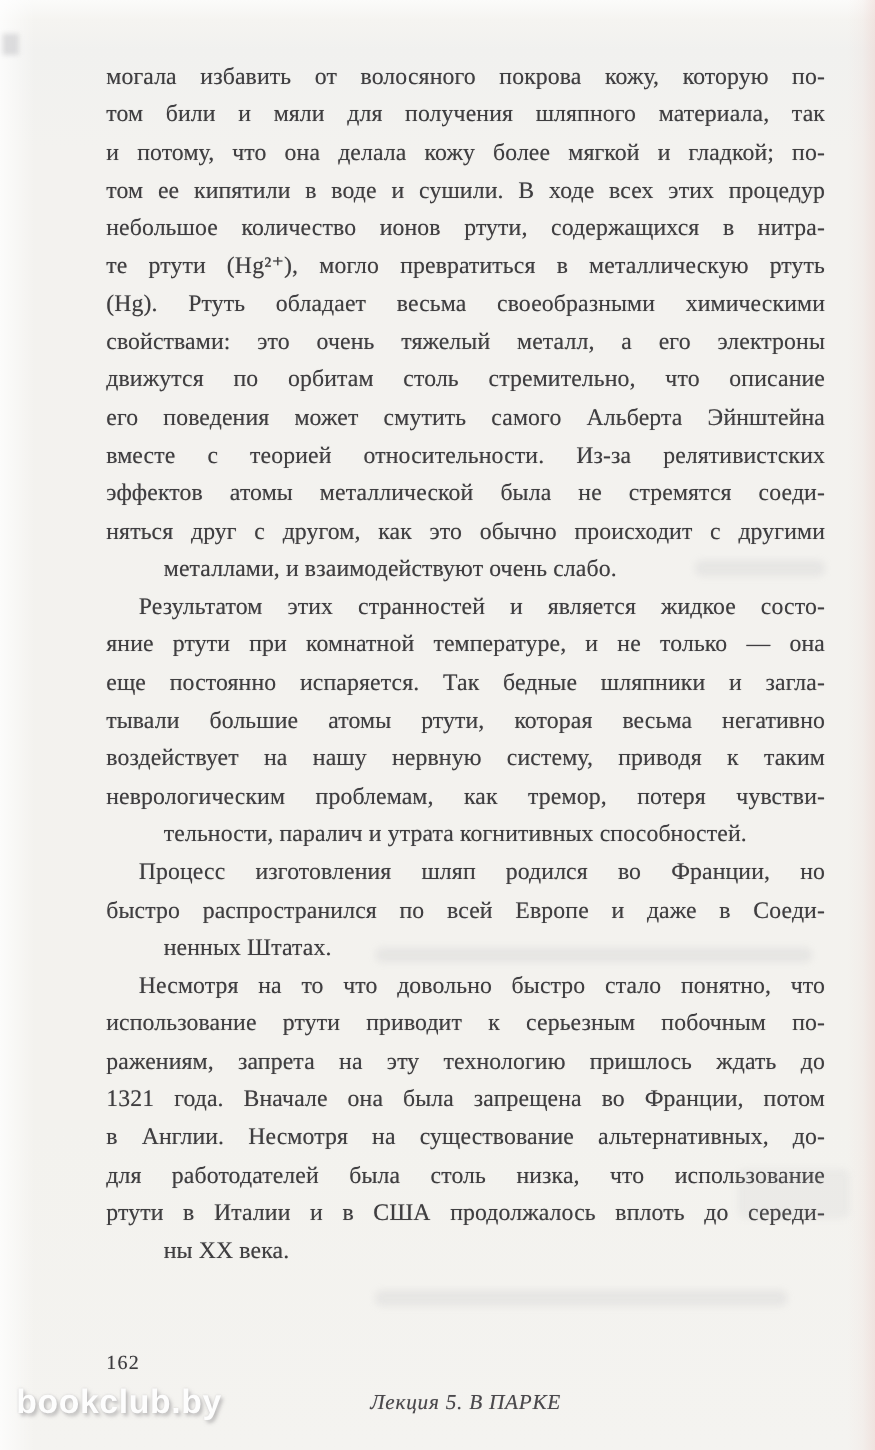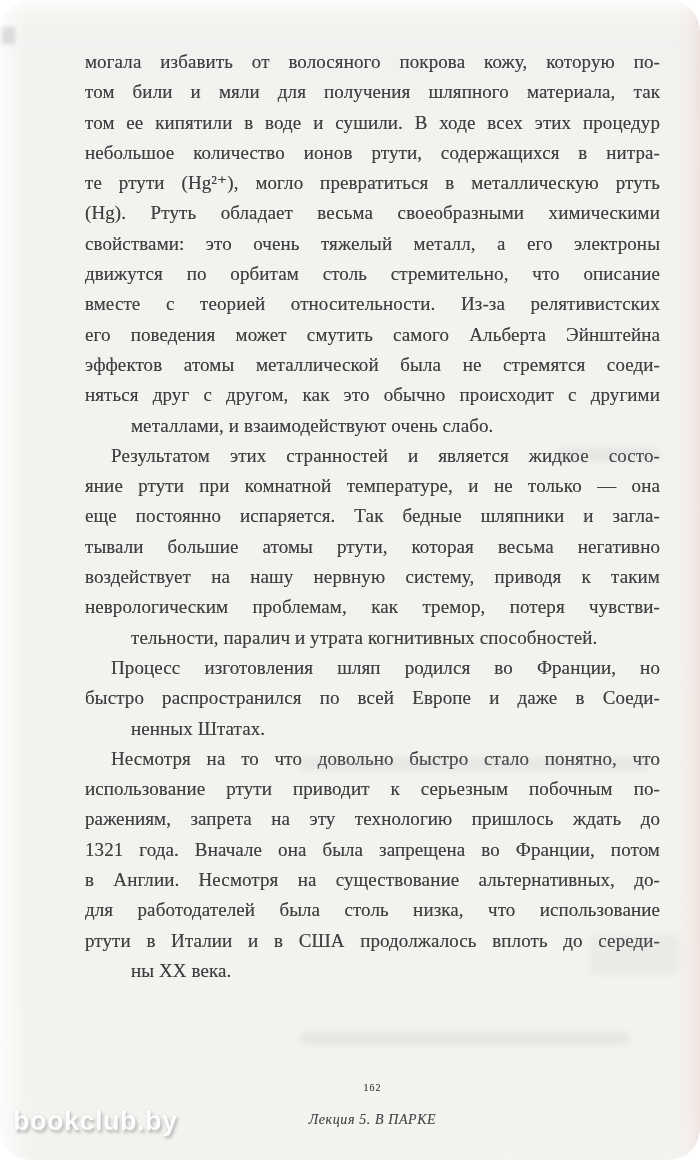--- a/index.html
+++ b/index.html
@@ -5,49 +5,47 @@
   html, body { margin: 0; padding: 0; background: #ffffff; }
   .page {
     position: relative;
     width: 700px; height: 1160px;
     overflow: hidden;
     background:
       linear-gradient(90deg, rgba(255,255,255,0.75) 0px, rgba(255,255,255,0) 28px),
       linear-gradient(270deg, rgba(233,203,198,0.40) 0px, rgba(233,203,198,0.12) 10px, rgba(233,203,198,0) 22px),
       linear-gradient(180deg, #fbfbfa 0px, #f5f4f1 16px, #f1f1ef 40px, #f3f2ef 120px, #f3f2ee 900px, #f4f3f0 1160px);
     font-family: "Liberation Serif", "DejaVu Serif", serif;
-    border-radius: 32px;
   }
   .textblock {
     position: absolute;
     left: 85px; top: 47px; width: 575px;
     font-size: 19px;
     line-height: 30.3px;
     letter-spacing: 0.1px;
     color: #3f3e40;
     text-shadow: 0 0 0.6px rgba(63,62,64,0.55);
   }
   .ln { text-align: justify; text-align-last: justify; white-space: normal; }
   .ln.end { text-align-last: left; margin-left: 46px; }
   .ln.ind { padding-left: 26px; }
   .pagenum {
     position: absolute;
     left: 85px; width: 575px; top: 1082px;
-    text-align: center;
-    font-size: 10px;
+    font-size: 16px;
     color: #3c3b3e;
     letter-spacing: 1px;
     text-shadow: 0 0 0.6px rgba(60,60,64,0.5);
   }
   .runtitle {
     position: absolute;
     left: 85px; width: 575px; top: 1112px;
     text-align: center;
     font-style: italic;
-    font-size: 14px;
+    font-size: 17px;
     color: #4a484c;
     letter-spacing: 0.6px;
     text-shadow: 0 0 0.6px rgba(70,70,74,0.45);
   }
   .watermark {
     position: absolute;
     left: 13px; top: 1106px;
     font-family: "Liberation Sans", "DejaVu Sans", sans-serif;
     font-size: 27px;
     font-weight: bold;
@@ -75,28 +73,29 @@
 </head>
 <body>
 
 <div class="page">
 
   <div class="mark-topleft"></div>
 
   <div class="textblock">
     <div class="ln">могала избавить от волосяного покрова кожу, которую по-</div>
     <div class="ln">том били и мяли для получения шляпного материала, так</div>
+    <div class="ln">и потому, что она делала кожу более мягкой и гладкой; по-</div>
     <div class="ln">том ее кипятили в воде и сушили. В ходе всех этих процедур</div>
     <div class="ln">небольшое количество ионов ртути, содержащихся в нитра-</div>
     <div class="ln">те ртути (Hg²⁺), могло превратиться в металлическую ртуть</div>
     <div class="ln">(Hg). Ртуть обладает весьма своеобразными химическими</div>
     <div class="ln">свойствами: это очень тяжелый металл, а его электроны</div>
     <div class="ln">движутся по орбитам столь стремительно, что описание</div>
+    <div class="ln">его поведения может смутить самого Альберта Эйнштейна</div>
     <div class="ln">вместе с теорией относительности. Из-за релятивистских</div>
-    <div class="ln">его поведения может смутить самого Альберта Эйнштейна</div>
     <div class="ln">эффектов атомы металлической была не стремятся соеди-</div>
     <div class="ln">няться друг с другом, как это обычно происходит с другими</div>
     <div class="ln end">металлами, и взаимодействуют очень слабо.</div>
     <div class="ln ind">Результатом этих странностей и является жидкое состо-</div>
     <div class="ln">яние ртути при комнатной температуре, и не только — она</div>
     <div class="ln">еще постоянно испаряется. Так бедные шляпники и загла-</div>
     <div class="ln">тывали большие атомы ртути, которая весьма негативно</div>
     <div class="ln">воздействует на нашу нервную систему, приводя к таким</div>
     <div class="ln">неврологическим проблемам, как тремор, потеря чувстви-</div>
     <div class="ln end">тельности, паралич и утрата когнитивных способностей.</div>

